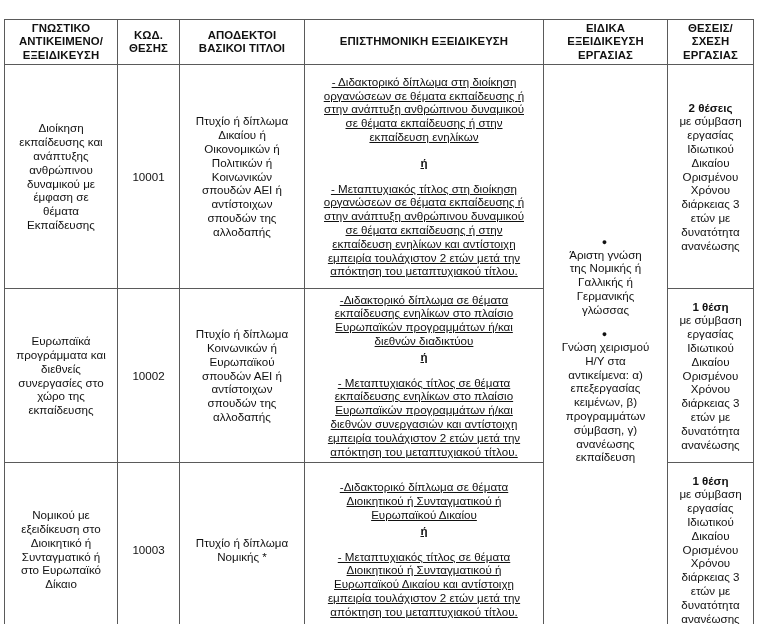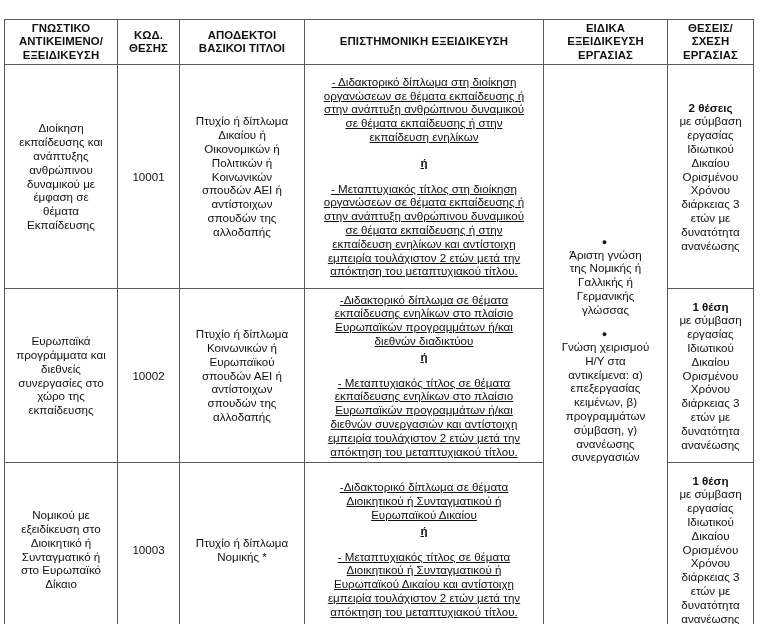--- a/index.html
+++ b/index.html
@@ -127,21 +127,21 @@
             <span>εκπαίδευση ενηλίκων και αντίστοιχη</span>
             <span>εμπειρία τουλάχιστον 2 ετών μετά την</span>
             <span>απόκτηση του μεταπτυχιακού τίτλου.</span>
           </span>
       </td>
       <td class="req" rowspan="3">
         <span class="item">
           <span class="cell-lines"><span><span class="bullet">●</span> Άριστη γνώση</span><span>της Νομικής ή</span><span>Γαλλικής ή</span><span>Γερμανικής</span><span>γλώσσας</span></span>
         </span>
         <span class="item">
-          <span class="cell-lines"><span><span class="bullet">●</span> Γνώση χειρισμού</span><span>Η/Υ στα</span><span>αντικείμενα: α)</span><span>επεξεργασίας</span><span>κειμένων, β)</span><span>προγραμμάτων</span><span>σύμβαση, γ)</span><span>ανανέωσης</span><span>συνεργασιών</span></span>
+          <span class="cell-lines"><span><span class="bullet">●</span> Γνώση χειρισμού</span><span>Η/Υ στα</span><span>αντικείμενα: α)</span><span>επεξεργασίας</span><span>κειμένων, β)</span><span>προγραμμάτων</span><span>σύμβαση, γ)</span><span>ανανέωσης</span><span>εκπαίδευση</span></span>
         </span>
       </td>
       <td class="pos">
         <span class="count">2 θέσεις</span>
         <span class="cell-lines">
             <span>με σύμβαση</span>
             <span>εργασίας</span>
             <span>Ιδιωτικού</span>
             <span>Δικαίου</span>
             <span>Ορισμένου</span>

